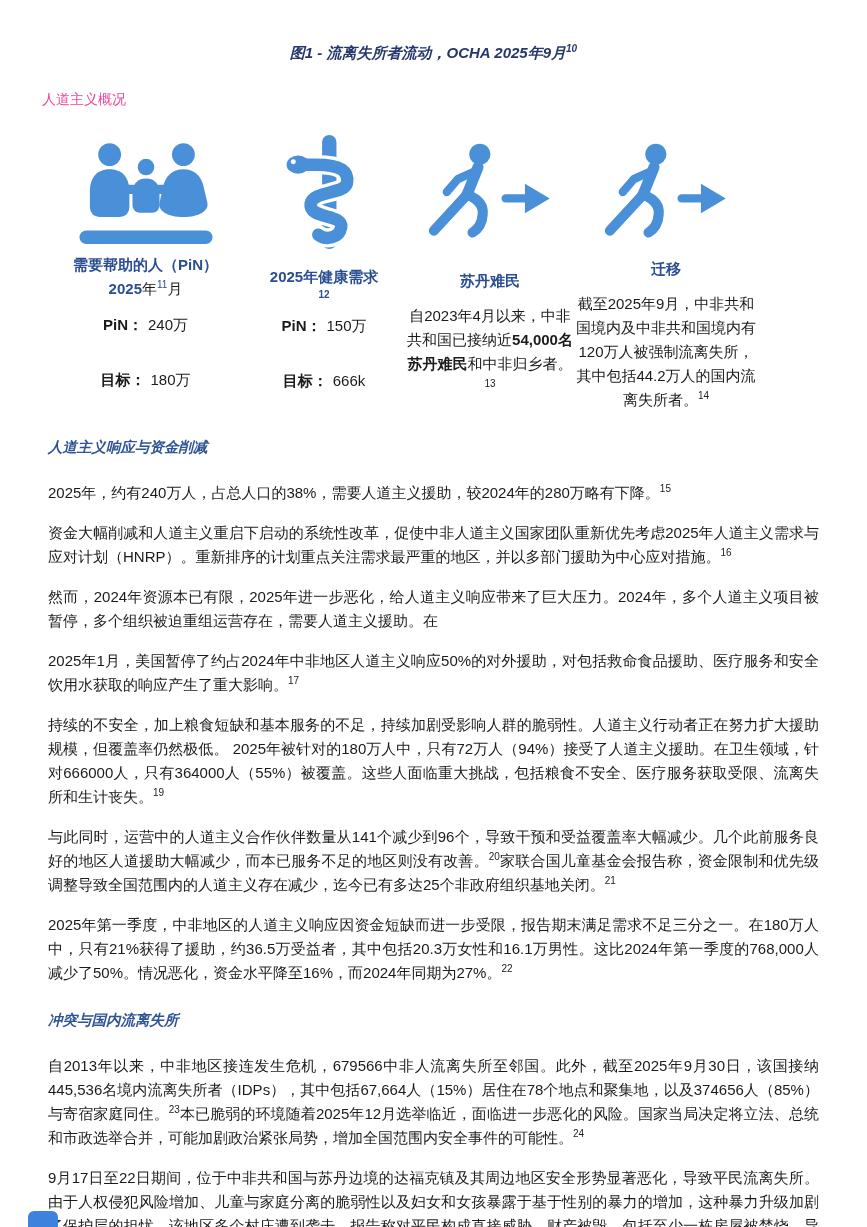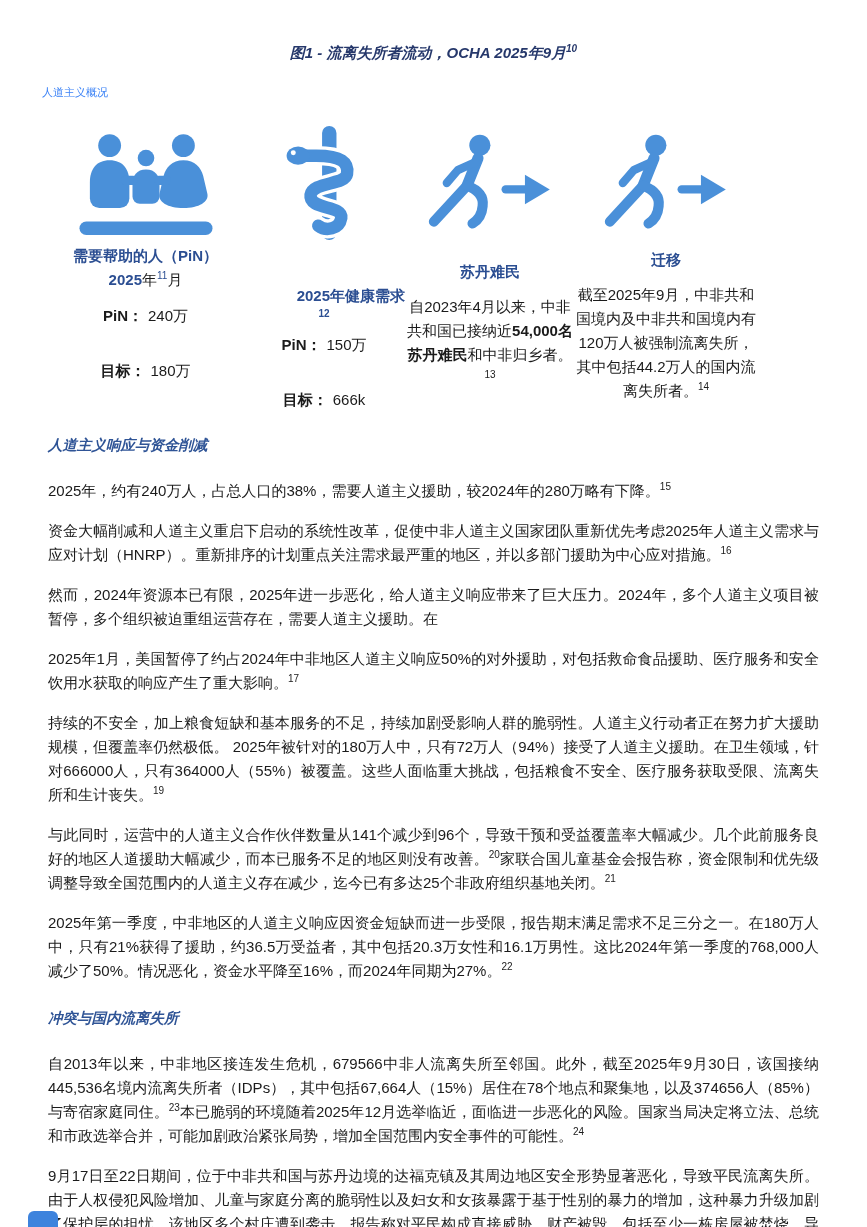--- a/index.html
+++ b/index.html
@@ -18,40 +18,40 @@
 
   .fig-caption {
     padding-top: 44px;
     text-align: center;
     font-size: 15px;
     font-weight: bold;
     font-style: italic;
     color: #26386b;
   }
   .overview-heading {
-    margin: 22px 0 0 42px;
-    font-size: 11px;
-    color: #3b82f6;
+    margin: 28px 0 0 42px;
+    font-size: 14px;
+    color: #ec4899;
   }
 
   .infographic {
     display: grid;
     grid-template-columns: 195px 162px 170px 182px;
     margin: 24px 0 0 48px;
   }
   .info-col { text-align: center; }
   .icon-box {
     height: 118px;
     display: flex;
     align-items: center;
     justify-content: center;
   }
   .col-title { font-size: 15px; font-weight: bold; color: #2b4e92; line-height: 20px; }
   .c1 .col-title { margin-top: 4px; }
-  .c2 .col-title { margin-top: 44px; text-align: right; }
+  .c2 .col-title { margin-top: 16px; }
   .c3 .col-title { margin-top: 20px; }
   .c4 .col-title { margin-top: 8px; }
   .col-sub { margin-top: 5px; font-size: 15px; color: #1b1b1b; }
   .fn-line { margin-top: 2px; font-size: 10px; color: #2b4e92; font-weight: bold; }
   .stat-line { margin-top: 17px; font-size: 15px; }
   .stat-line.second { margin-top: 36px; }
   .stat-label { font-weight: bold; margin-right: 5px; }
   .col-body { margin-top: 13px; font-size: 15px; line-height: 24px; color: #1b1b1b; }
 
   .section-heading {

